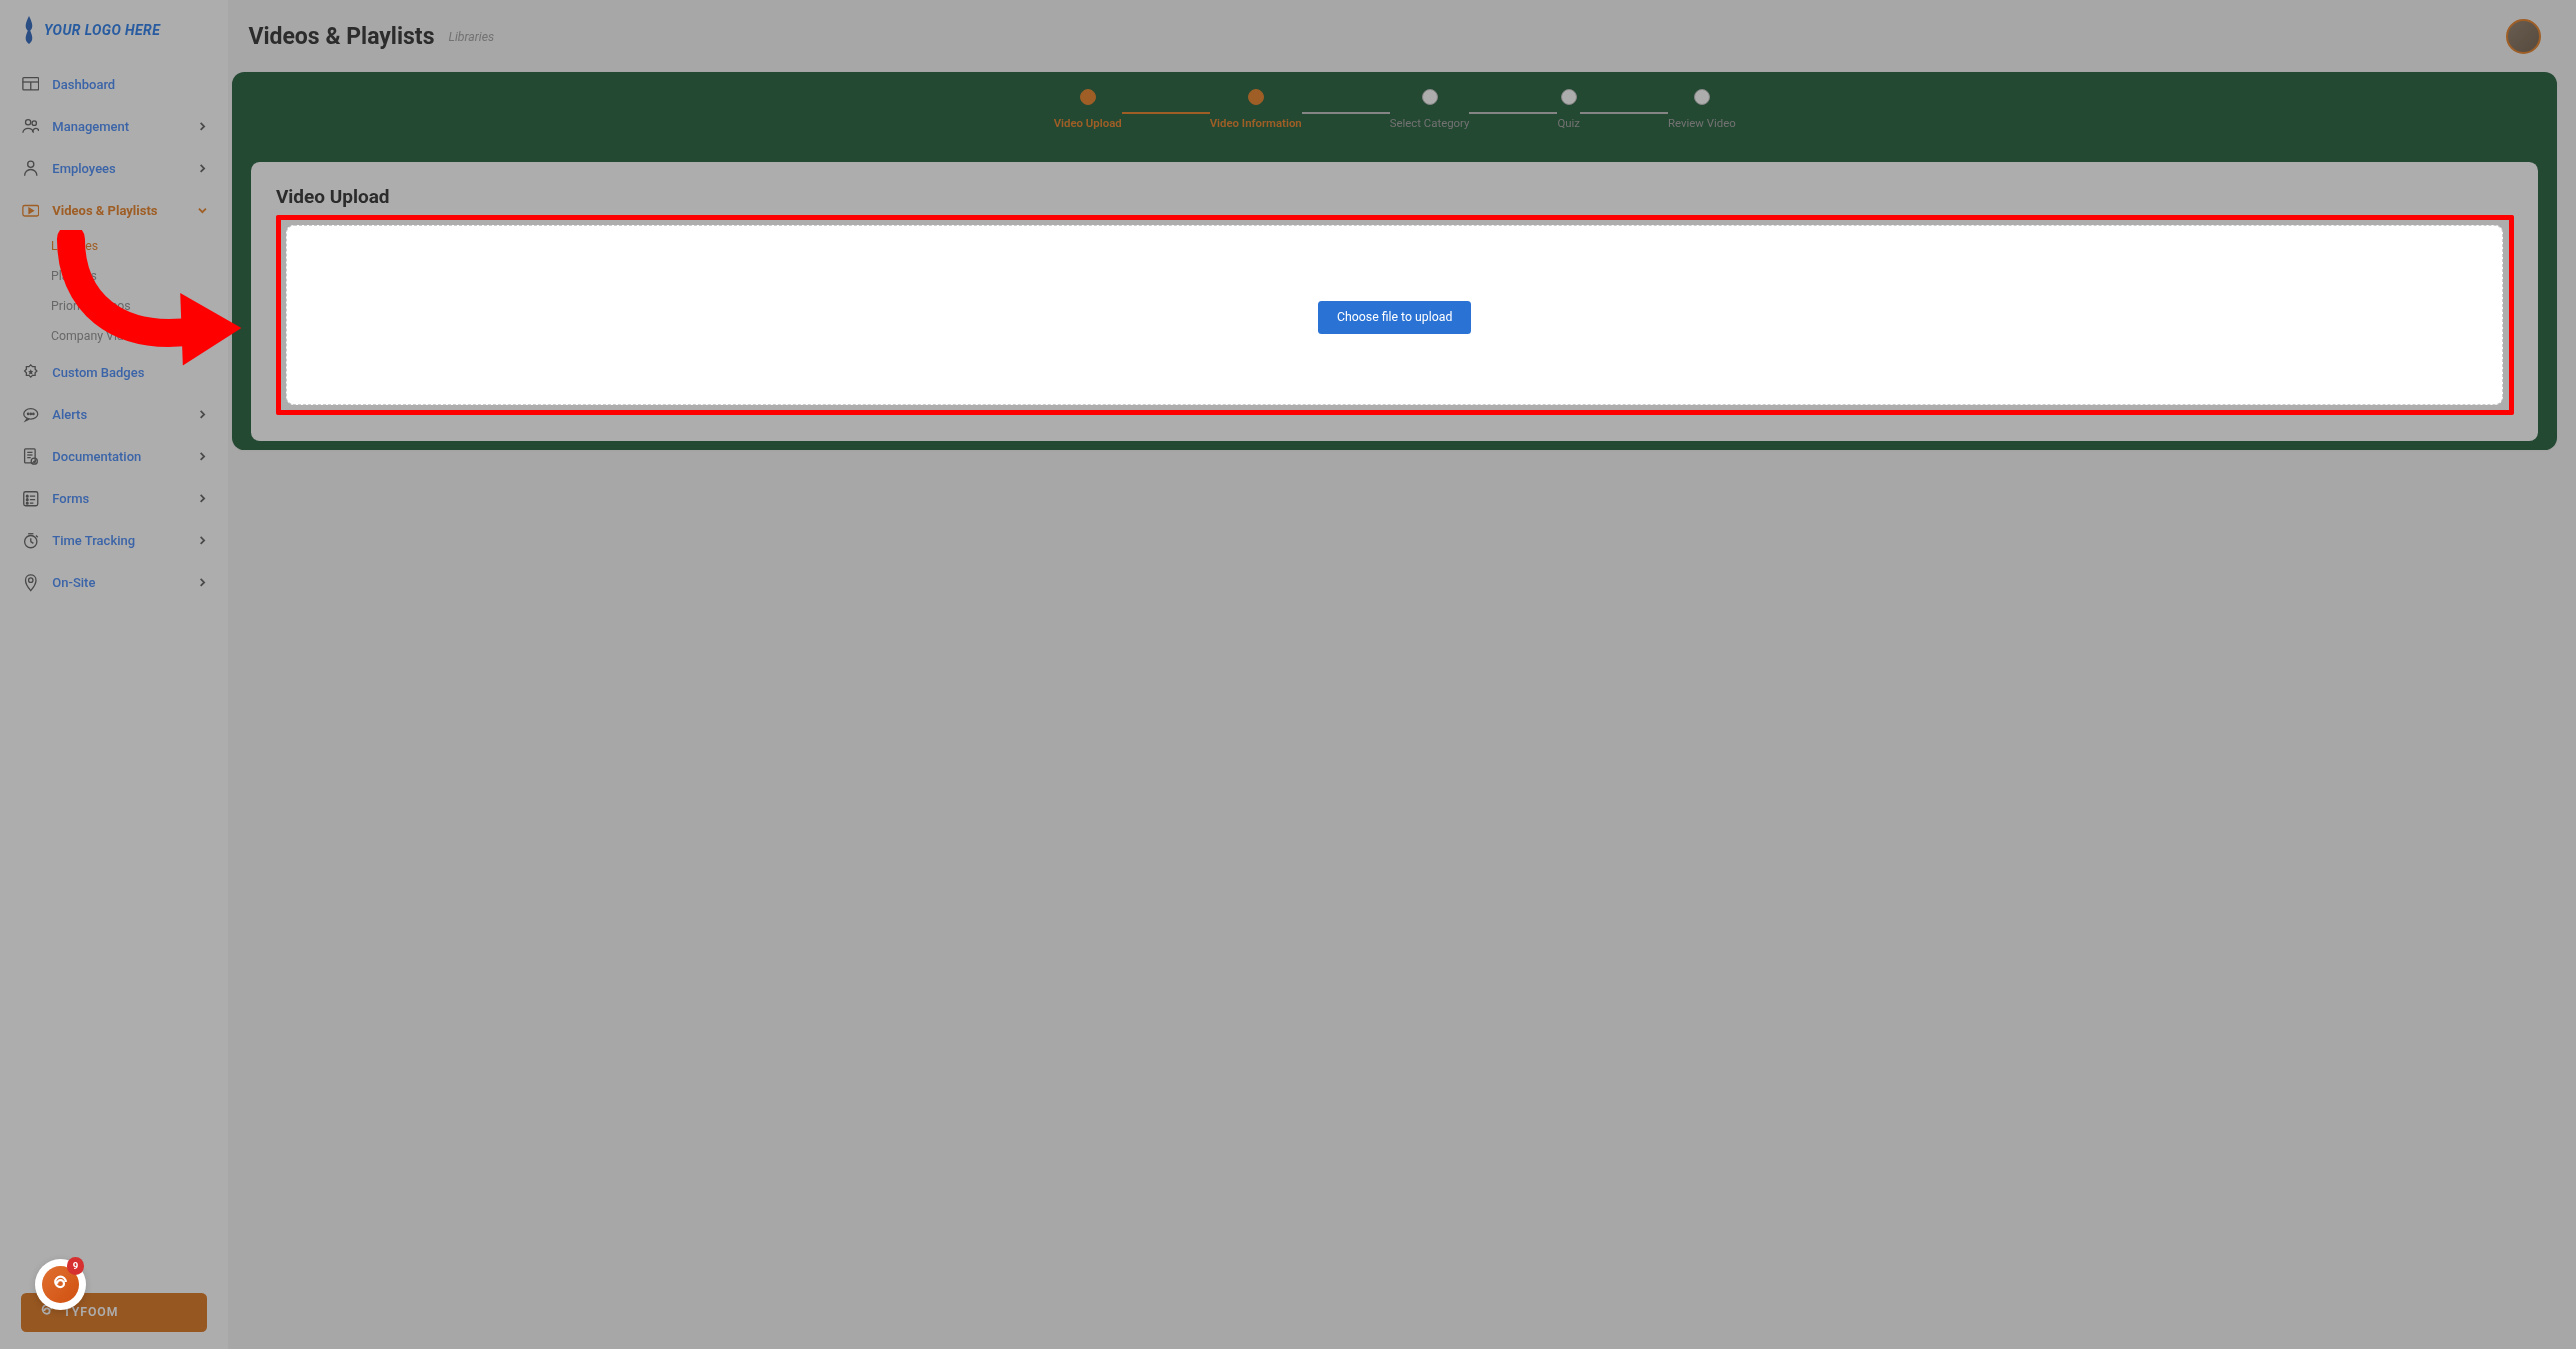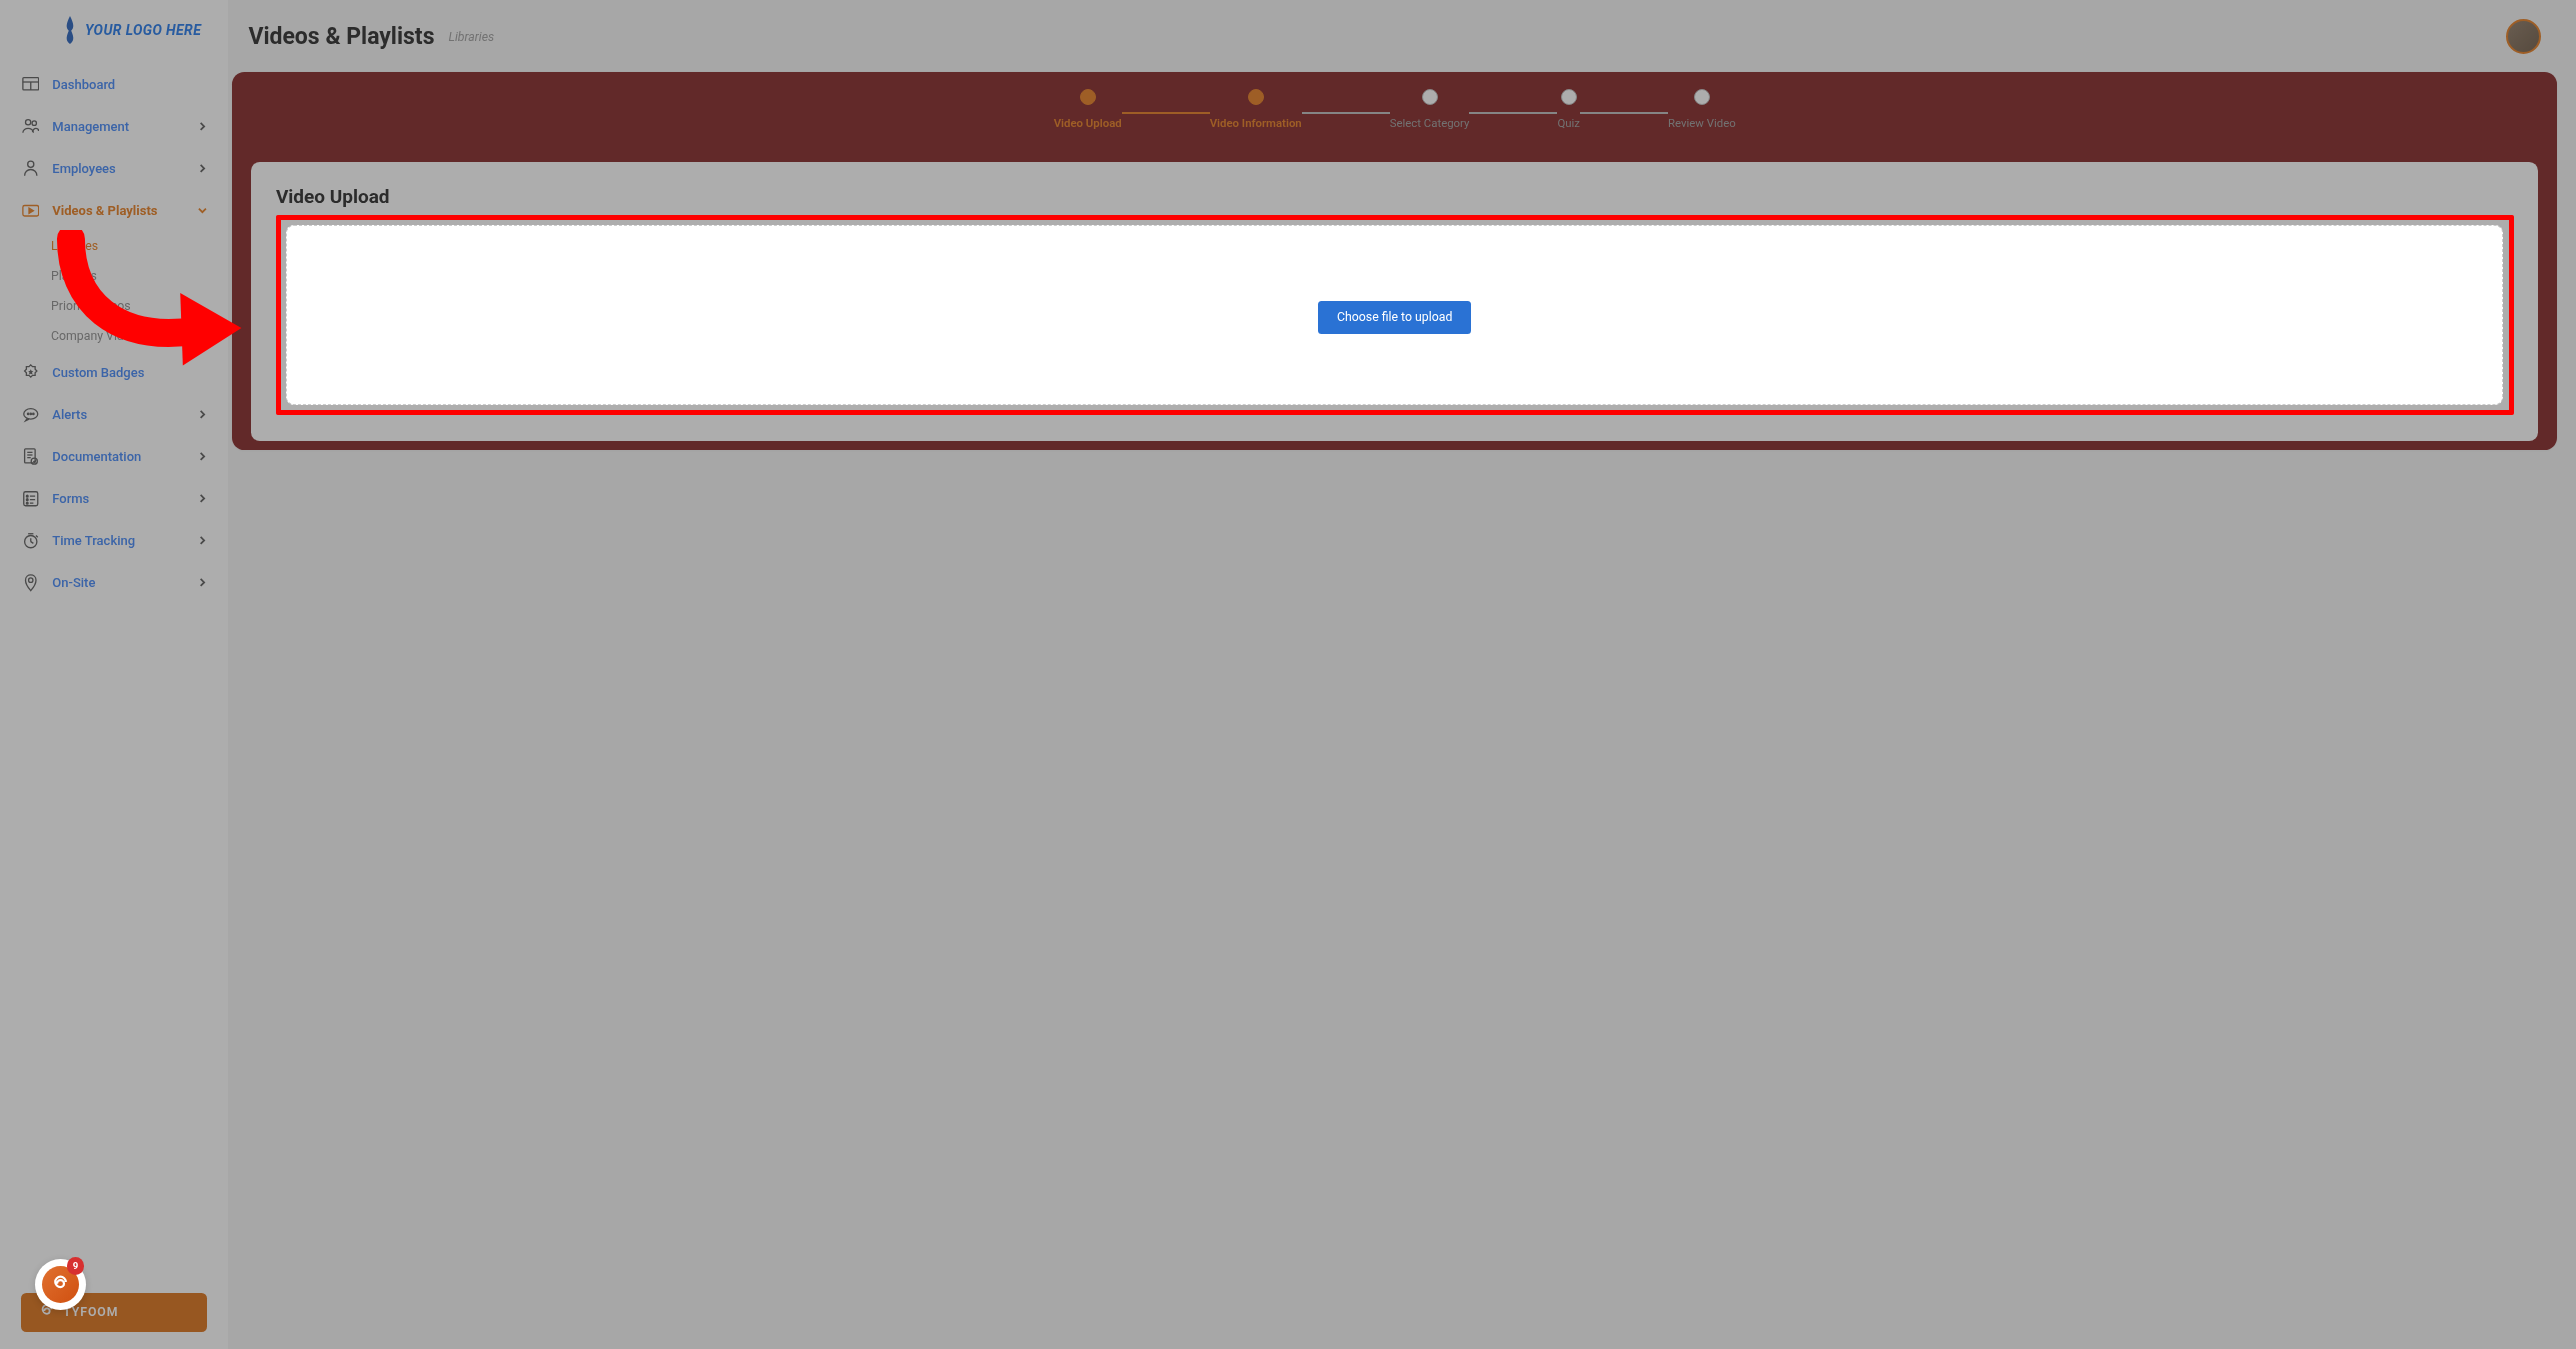--- a/index.html
+++ b/index.html
@@ -1,21 +1,21 @@
 <!DOCTYPE html>
 <html style="font-size:14px"><head>
   <meta charset="utf-8">
   <style>
     * { margin: 0; padding: 0; box-sizing: border-box; font-family: -apple-system, BlinkMacSystemFont, "Segoe UI", Roboto, sans-serif; }
     body { background: #f5f5f5; position: relative; }
     .app { display: flex; min-height: 100vh; }
     
     
     .sidebar { width: 228px; background: #fff; padding: 16px 0; flex-shrink: 0; position: relative; }
-    .logo { display: flex; align-items: center; gap: 7px; padding: 0 21px 19px; margin-left: 41px; }
+    .logo { display: flex; align-items: center; gap: 7px; padding: 0 21px 19px; }
     .logo-icon { color: #1e5bb8; display: flex; }
     .logo-text { color: #1a73e8; font-weight: 700; font-style: italic; font-size: 14px; letter-spacing: 0.4px; }
     
     .nav-item { display: flex; align-items: center; padding: 12.3px 21px; gap: 12.3px; cursor: pointer; color: #3b82f6; font-size: 13px; font-weight: 500; }
     .nav-item.active { color: #e67817; }
     .nav-item .nav-icon { width: 19px; display: flex; align-items: center; justify-content: center; color: #555; }
     .nav-item.active .nav-icon { color: #e67817; }
     .nav-item.active .nav-label { font-weight: 700; }
     .nav-chevron { margin-left: auto; color: #555; }
     .nav-item.active .nav-chevron { color: #e67817; }
@@ -31,21 +31,21 @@
     .side-badge-inner { width: 37px; height: 37px; border-radius: 50%; background: linear-gradient(135deg, #e07030, #d05010); display: flex; align-items: center; justify-content: center; }
     .side-badge-count { position: absolute; top: -1.8px; right: 1.8px; background: #d73030; color: #fff; border-radius: 50%; width: 17.5px; height: 17.5px; font-size: 9.6px; font-weight: 700; display: flex; align-items: center; justify-content: center; }
     
     
     .main { flex: 1; padding: 0 19px 19px 4.4px; }
     .header { display: flex; align-items: center; padding: 19px 16px 17.5px; gap: 14px; }
     .page-title { font-size: 23px; font-weight: 700; color: #222; }
     .breadcrumb { color: #999; font-style: italic; font-size: 12.3px; }
     .avatar { margin-left: auto; width: 35px; height: 35px; border-radius: 50%; border: 2.6px solid #e67817; background: linear-gradient(135deg, #8a7560, #6a5540); }
     
-    .content { background: #7f1d1d; border-radius: 12.3px; padding: 17.5px 19px 8.8px; box-shadow: 0 0.9px 2.6px rgba(0,0,0,0.04); }
+    .content { background: #14532d; border-radius: 12.3px; padding: 17.5px 19px 8.8px; box-shadow: 0 0.9px 2.6px rgba(0,0,0,0.04); }
     
     
     .stepper { display: flex; justify-content: center; align-items: flex-start; margin: 0 auto 5.3px; }
     .step-wrap { display: flex; align-items: center; }
     .step { display: flex; flex-direction: column; align-items: center; }
     .step-circle { width: 16px; height: 16px; border-radius: 50%; border: 1.8px solid #bbb; background: #fff; }
     .step.done .step-circle, .step.current .step-circle { background: #e67817; border-color: #e67817; }
     .step-label { margin-top: 10.5px; font-size: 11.4px; color: #999; }
     .step.done .step-label, .step.current .step-label { color: #e67817; font-weight: 600; }
     .step-line { width: 88px; height: 1.8px; background: #bbb; margin-top: 7px; }

